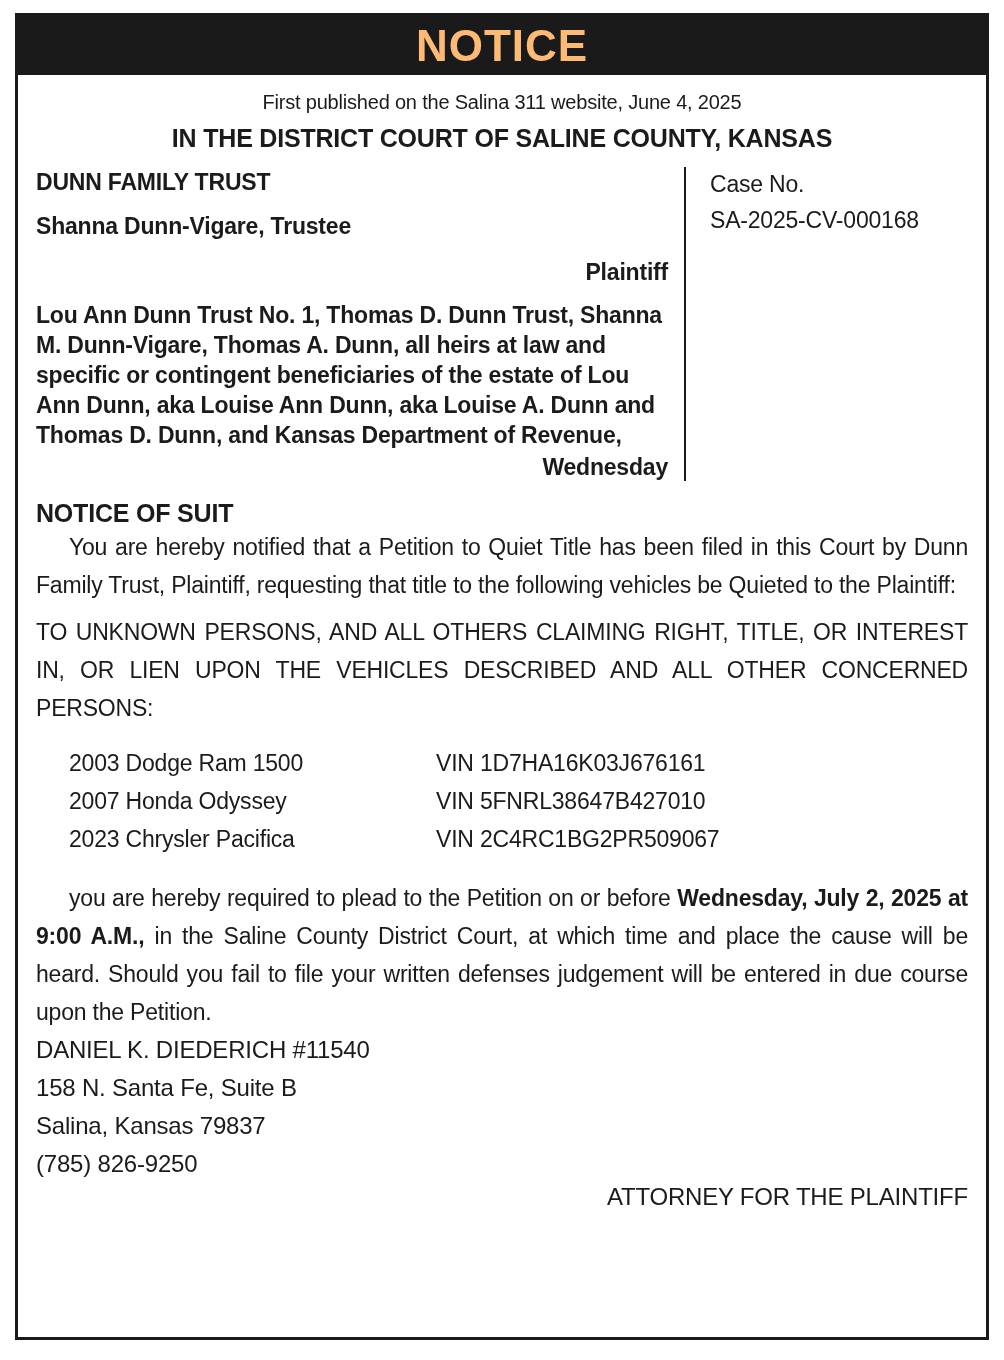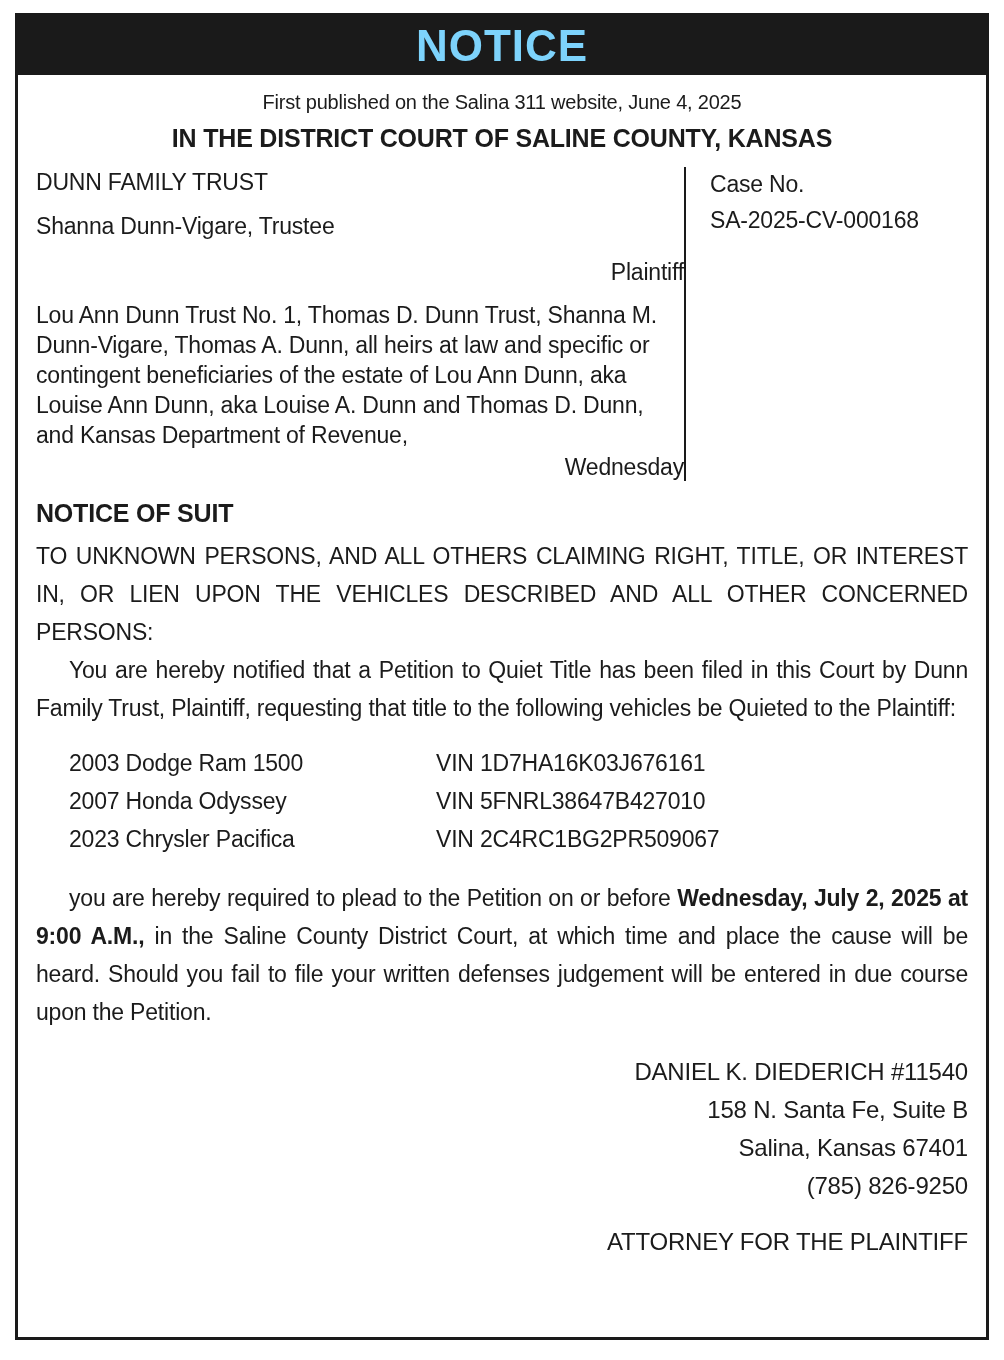--- a/index.html
+++ b/index.html
@@ -12,21 +12,21 @@
   }
   .page {
     width: 974px;
     margin: 13px auto 17px auto;
     border: 3px solid #1a1a1a;
     background: #ffffff;
     min-height: 1327px;
   }
   .banner {
     background: #1a1a1a;
-    color: #7dd3fc;
+    color: #fdba74;
     text-align: center;
     height: 59px;
     line-height: 59px;
     font-size: 44px;
     font-weight: 700;
     letter-spacing: 1px;
   }
   .content {
     padding: 14px 18px 16px 18px;
     font-size: 23px;
@@ -42,20 +42,22 @@
     font-size: 25px;
     font-weight: 700;
     margin-top: 10px;
   }
   .caption {
     display: flex;
     margin-top: 14px;
   }
   .caption-left {
     width: 648px;
+    padding-right: 16px;
+    font-weight: bold;
   }
   .caption-right {
     flex: 1;
     border-left: 2px solid #1a1a1a;
     padding-left: 24px;
     line-height: 1.55;
   }
   .party-name { margin-top: 2px; }
   .party-line { margin-top: 17px; }
   .party-role {
@@ -84,28 +86,26 @@
     margin: 17px 0 0 33px;
     line-height: 38px;
   }
   .vehicle-row {
     display: grid;
     grid-template-columns: 367px 1fr;
   }
   .para.plead { margin-top: 21px; }
   .bold { font-weight: 700; }
   .signature {
-    text-align: right;
-    margin-top: 22px;
+    text-align: left;
     line-height: 38px;
     font-size: 24px;
   }
   .attorney-role {
     text-align: right;
-    margin-top: 23px;
     font-size: 24px;
   }
 </style>
 </head>
 <body>
 
 <div class="page">
 
   <div class="banner">
     <span>NOTICE</span>
@@ -126,23 +126,23 @@
         <div class="party-role defendants">Wednesday</div>
       </div>
       <div class="caption-right">
         <div>Case No.</div>
         <div>SA-2025-CV-000168</div>
       </div>
     </div>
 
     <div class="suit-heading">NOTICE OF SUIT</div>
 
+    <p class="para indent">You are hereby notified that a Petition to Quiet Title has been filed in this Court by Dunn Family Trust, Plaintiff, requesting that title to the following vehicles be Quieted to the Plaintiff:</p>
+
     <p class="para first">TO UNKNOWN PERSONS, AND ALL OTHERS CLAIMING RIGHT, TITLE, OR INTEREST IN, OR LIEN UPON THE VEHICLES DESCRIBED AND ALL OTHER CONCERNED PERSONS:</p>
-
-    <p class="para indent">You are hereby notified that a Petition to Quiet Title has been filed in this Court by Dunn Family Trust, Plaintiff, requesting that title to the following vehicles be Quieted to the Plaintiff:</p>
 
     <div class="vehicle-list">
       <div class="vehicle-row">
         <span>2003 Dodge Ram 1500</span>
         <span>VIN 1D7HA16K03J676161</span>
       </div>
       <div class="vehicle-row">
         <span>2007 Honda Odyssey</span>
         <span>VIN 5FNRL38647B427010</span>
       </div>
@@ -150,20 +150,20 @@
         <span>2023 Chrysler Pacifica</span>
         <span>VIN 2C4RC1BG2PR509067</span>
       </div>
     </div>
 
     <p class="para indent plead"><span>you are hereby required to plead to the Petition on or before </span><span class="bold">Wednesday, July 2, 2025 at 9:00 A.M.,</span><span> in the Saline County District Court, at which time and place the cause will be heard. Should you fail to file your written defenses judgement will be entered in due course upon the Petition.</span></p>
 
     <div class="signature">
       <div>DANIEL K. DIEDERICH #11540</div>
       <div>158 N. Santa Fe, Suite B</div>
-      <div>Salina, Kansas 67401</div>
+      <div>Salina, Kansas 79837</div>
       <div>(785) 826-9250</div>
     </div>
 
     <div class="attorney-role">ATTORNEY FOR THE PLAINTIFF</div>
 
   </div>
 </div>
 
 </body></html>

